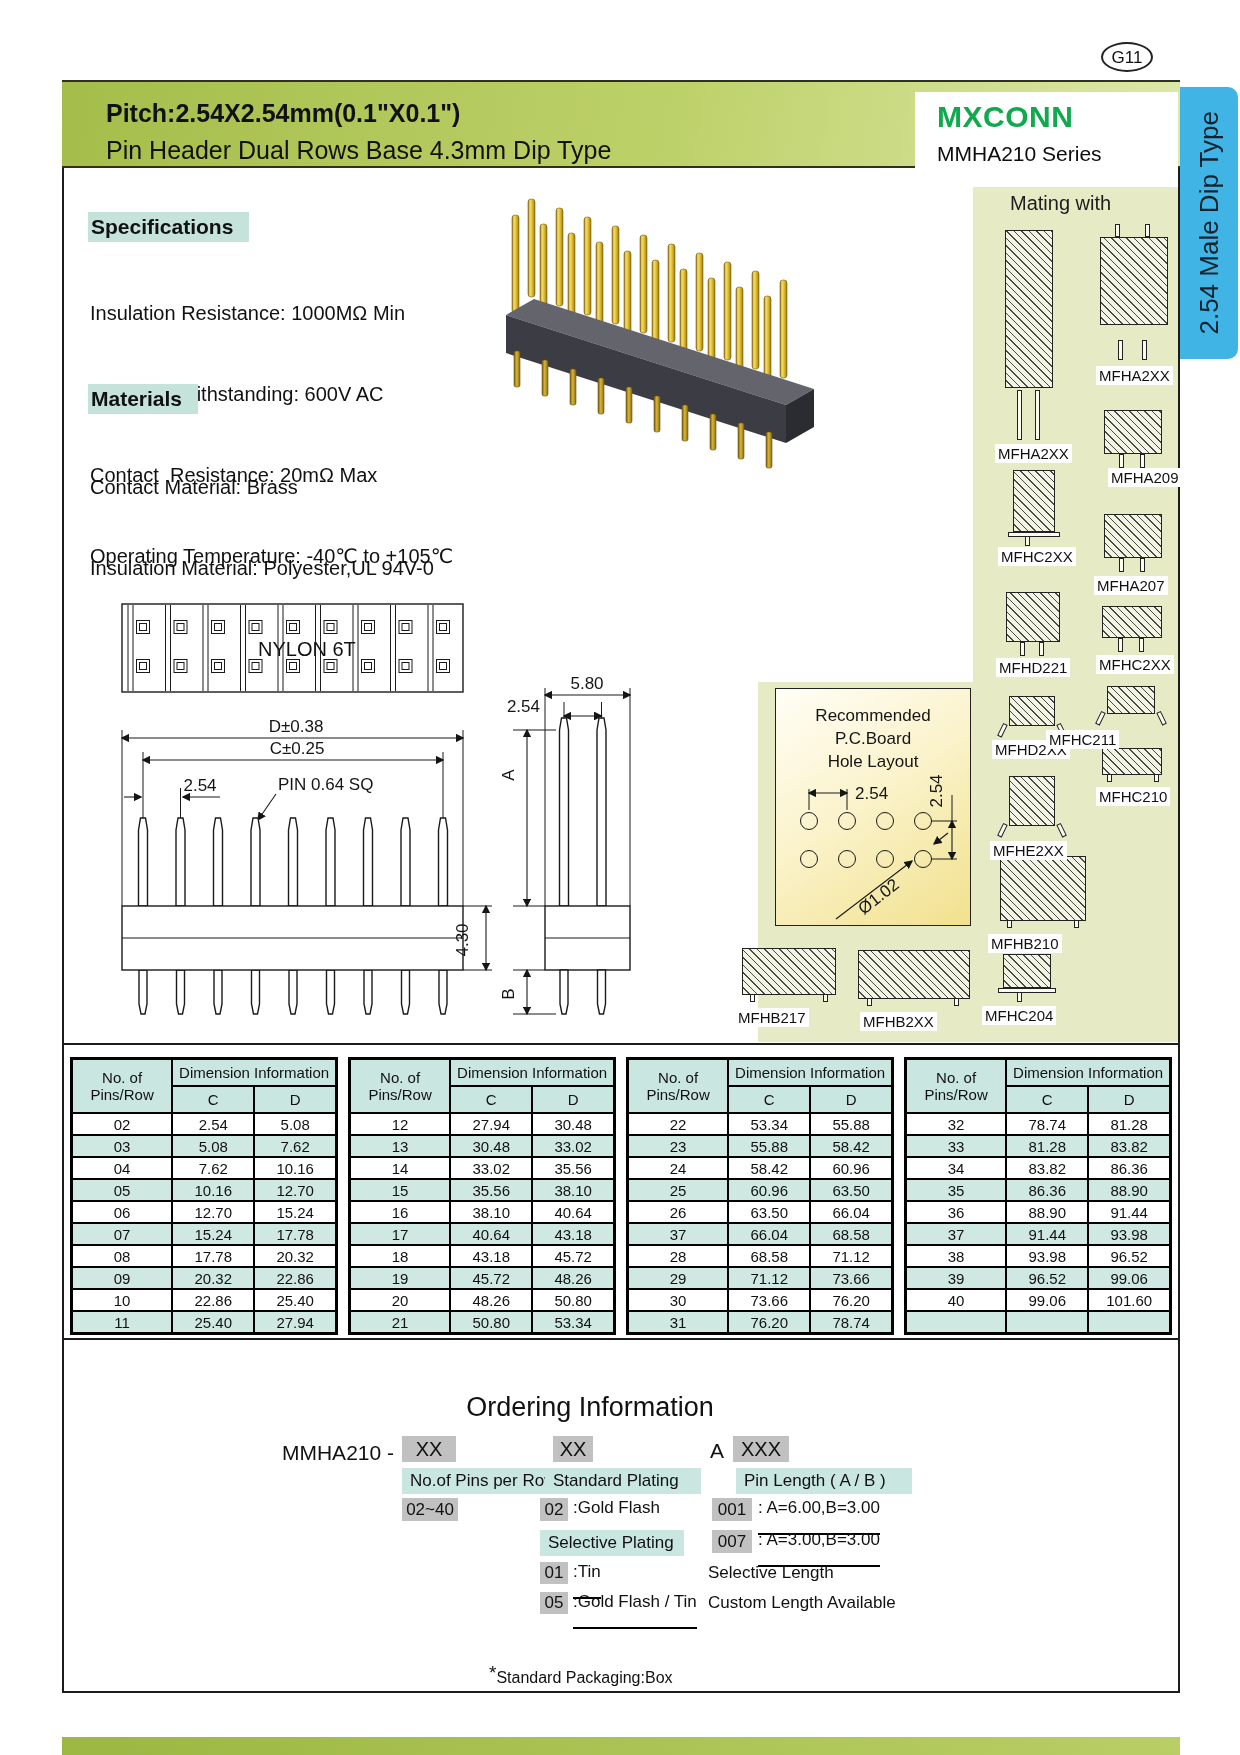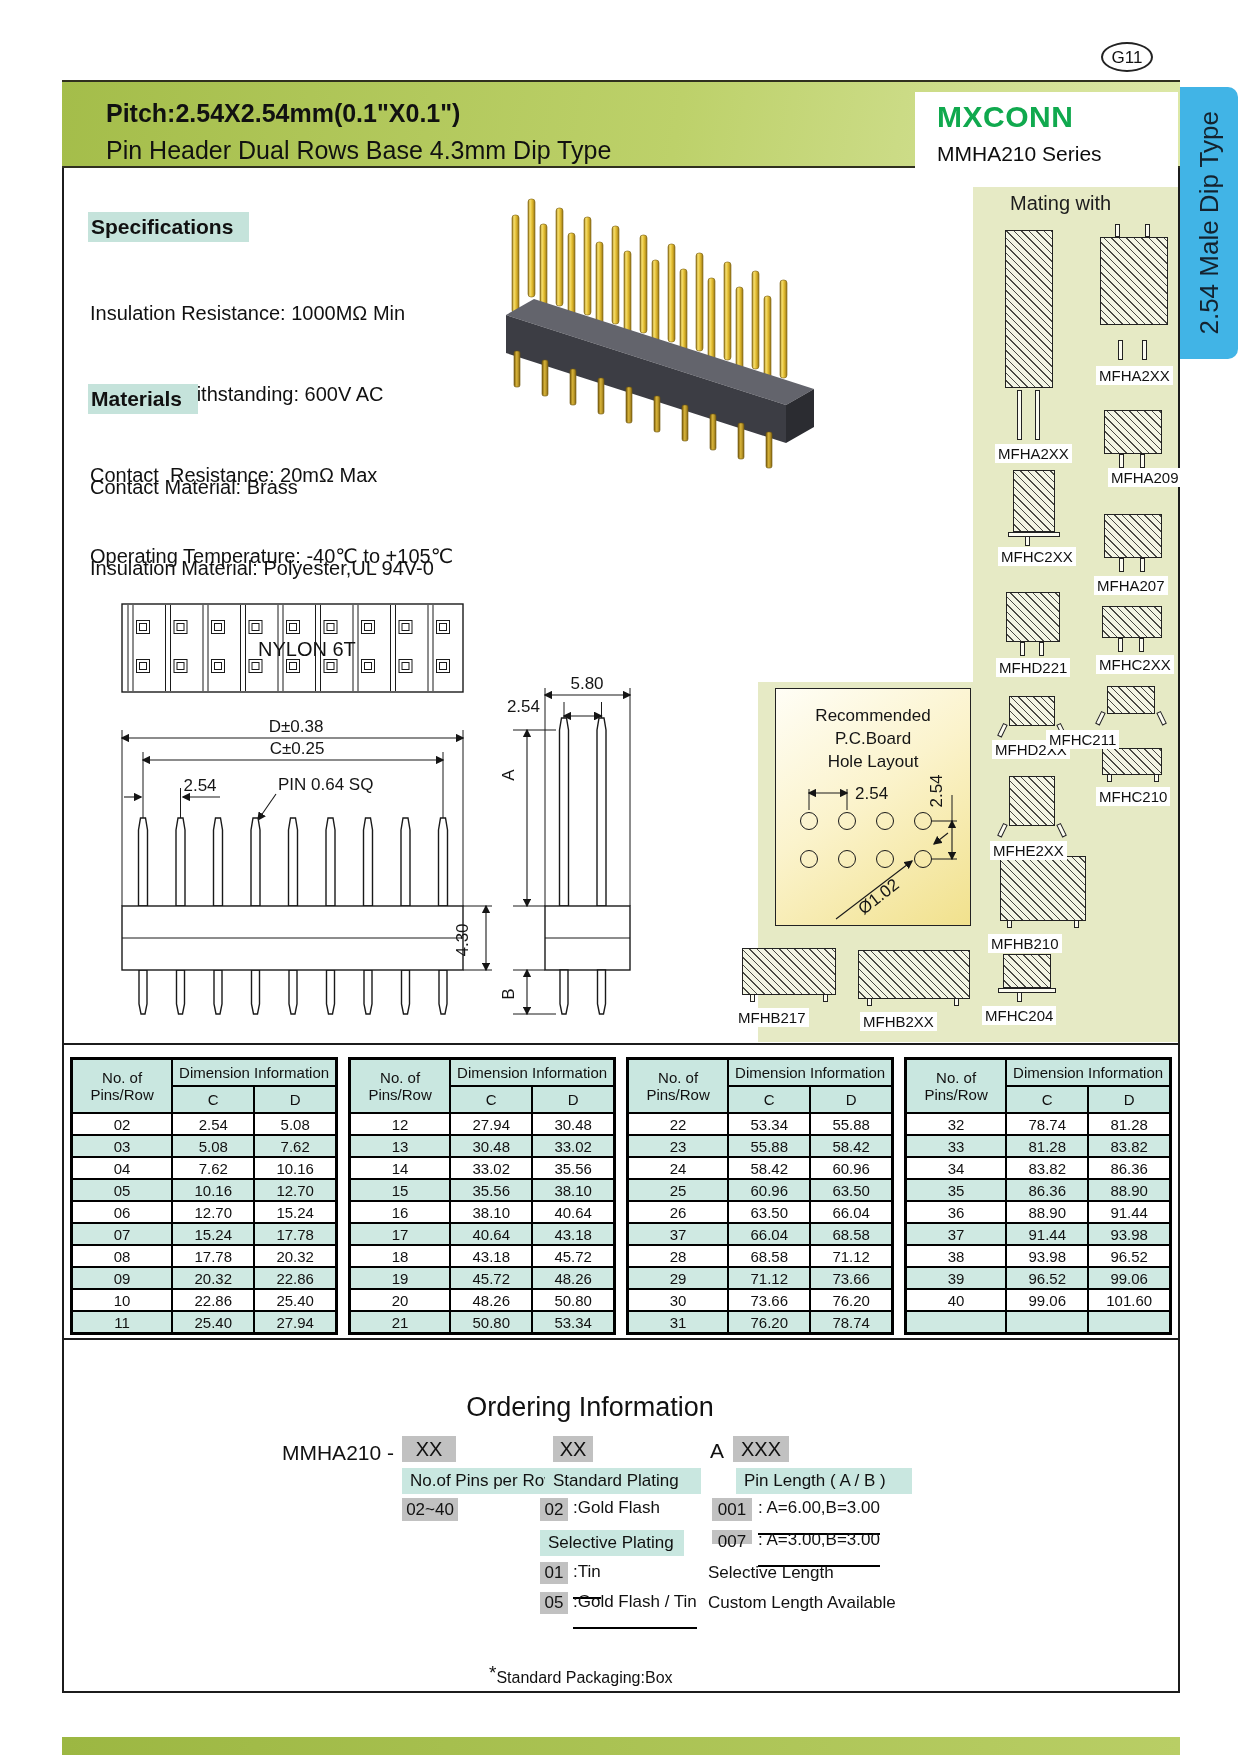--- a/index.html
+++ b/index.html
@@ -707,21 +707,21 @@
   <div class="uval" style="left:573px;top:1498px">:Gold Flash</div>
   <div class="teallab" style="left:540px;top:1530px;min-width:128px">Selective Plating</div>
   <div class="graybox" style="left:540px;top:1562px;width:28px;height:22px;font-size:17px;line-height:22px">01</div>
   <div class="uval" style="left:573px;top:1562px">:Tin</div>
   <div class="graybox" style="left:540px;top:1592px;width:28px;height:22px;font-size:17px;line-height:22px">05</div>
   <div class="uval" style="left:573px;top:1592px">:Gold Flash / Tin</div>
 
   <div class="teallab" style="left:736px;top:1468px;min-width:160px">Pin Length ( A / B )</div>
   <div class="graybox" style="left:712px;top:1498px;width:40px;height:23px;font-size:17px;line-height:23px">001</div>
   <div class="uval" style="left:758px;top:1498px">: A=6.00,B=3.00</div>
-  <div class="graybox" style="left:712px;top:1530px;width:40px;height:14px;font-size:17px;line-height:23px">007</div>
+  <div class="graybox" style="left:712px;top:1530px;width:40px;height:23px;font-size:17px;line-height:23px">007</div>
   <div class="uval" style="left:758px;top:1530px">: A=3.00,B=3.00</div>
   <div class="plain" style="left:708px;top:1563px">Selective Length</div>
   <div class="plain" style="left:708px;top:1593px">Custom Length Available</div>
 
   <div id="pack">
     <span class="star">*</span><span>Standard Packaging:Box</span>
   </div>
 
   <div id="botbar"></div>
 

